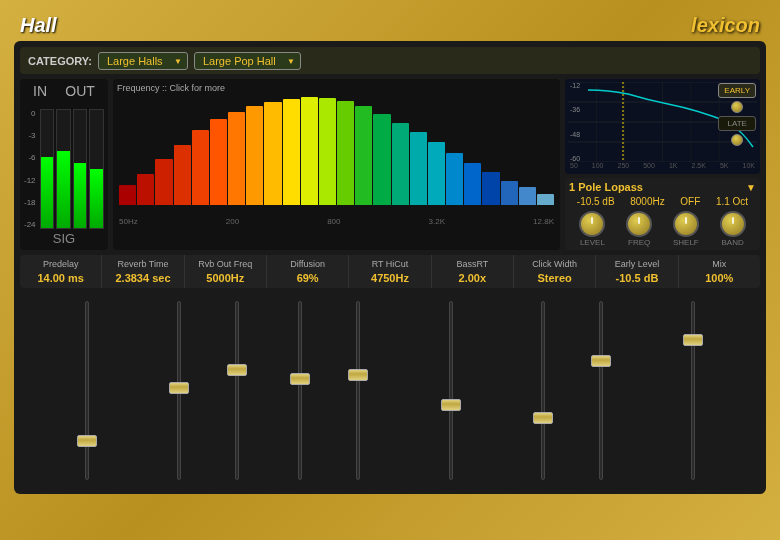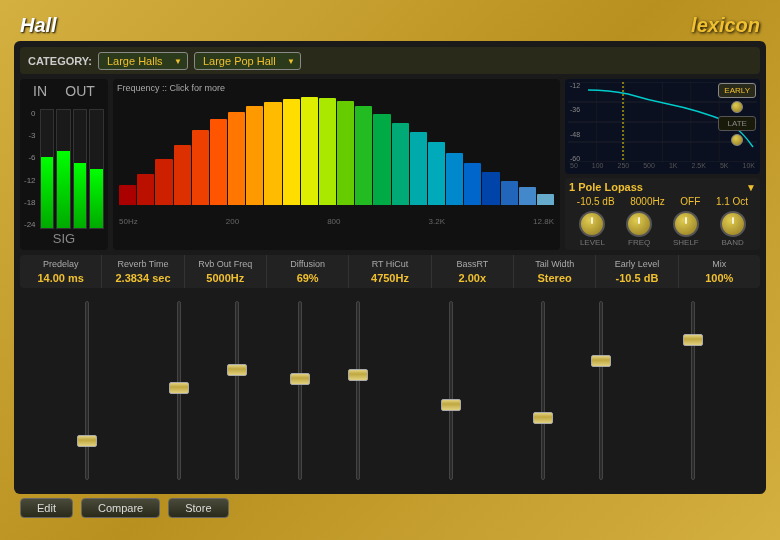--- a/index.html
+++ b/index.html
@@ -575,21 +575,21 @@
       </div>
       <div class="param-cell">
         <span class="param-label">RT HiCut</span>
         <span class="param-value">4750Hz</span>
       </div>
       <div class="param-cell">
         <span class="param-label">BassRT</span>
         <span class="param-value">2.00x</span>
       </div>
       <div class="param-cell">
-        <span class="param-label">Tail Width</span>
+        <span class="param-label">Click Width</span>
         <span class="param-value">Stereo</span>
       </div>
       <div class="param-cell">
         <span class="param-label">Early Level</span>
         <span class="param-value">-10.5 dB</span>
       </div>
       <div class="param-cell">
         <span class="param-label">Mix</span>
         <span class="param-value">100%</span>
       </div>
@@ -650,18 +650,13 @@
 
       <div class="fader-single" style="flex:1; height:100%;">
         <div class="fader-rail" style="flex:1; width:4px;">
           <div class="fader-thumb" style="top: 18%;"></div>
         </div>
       </div>
     </div>
 
   </div>
 
-  <div class="bottom-bar">
-    <button class="bottom-btn">Edit</button>
-    <button class="bottom-btn">Compare</button>
-    <button class="bottom-btn">Store</button>
-  </div>
 </div>
 
 </body></html>

